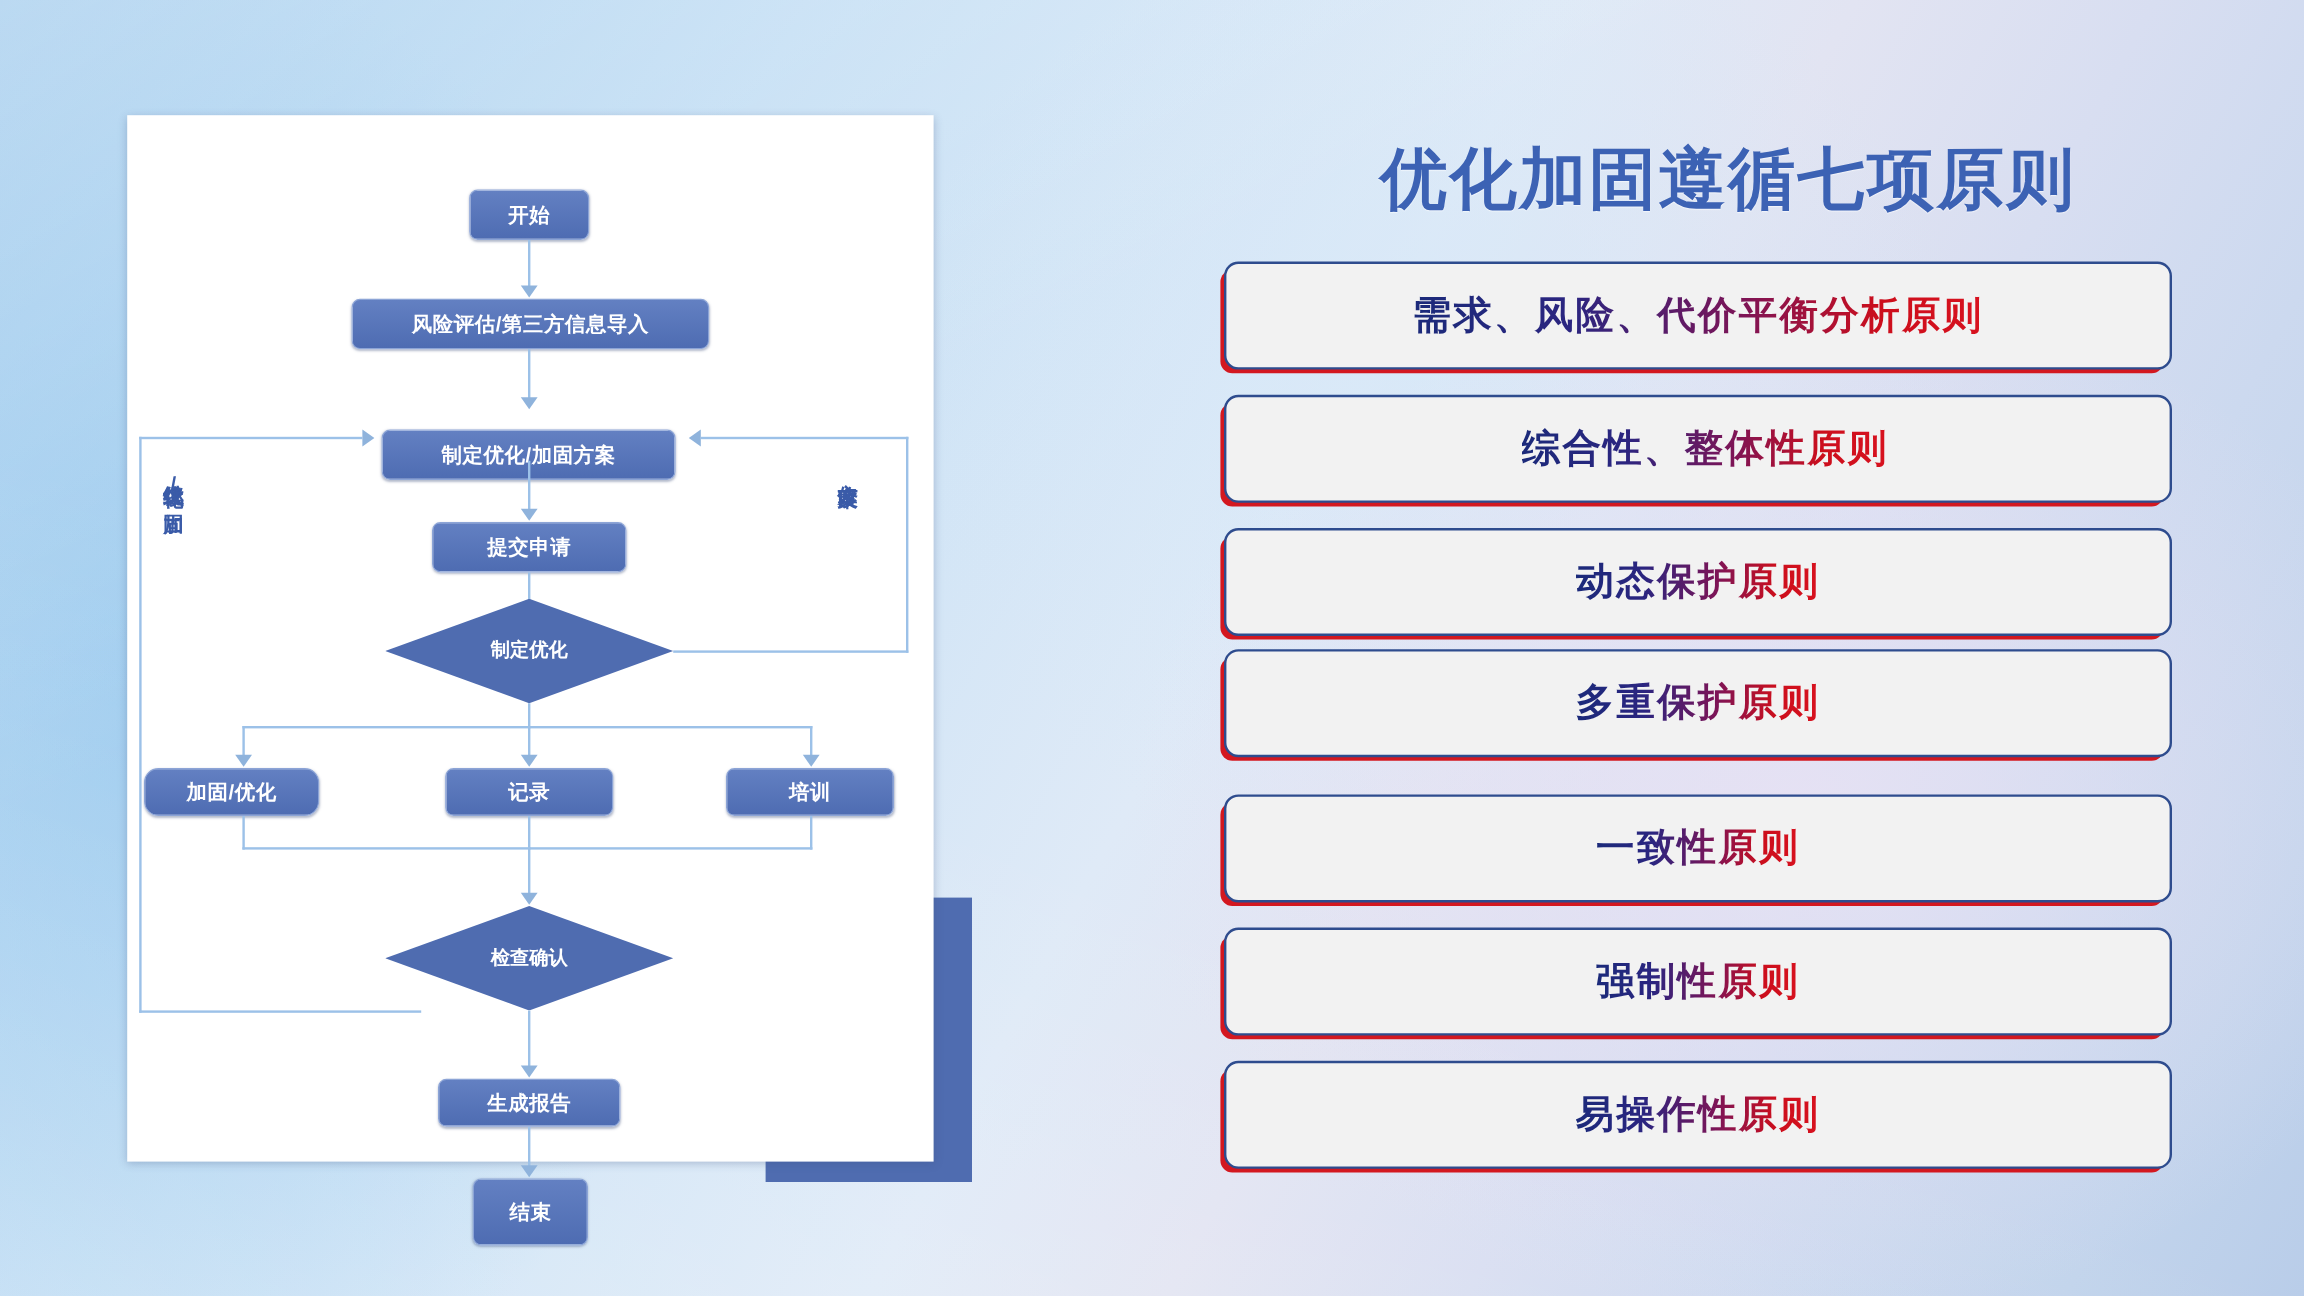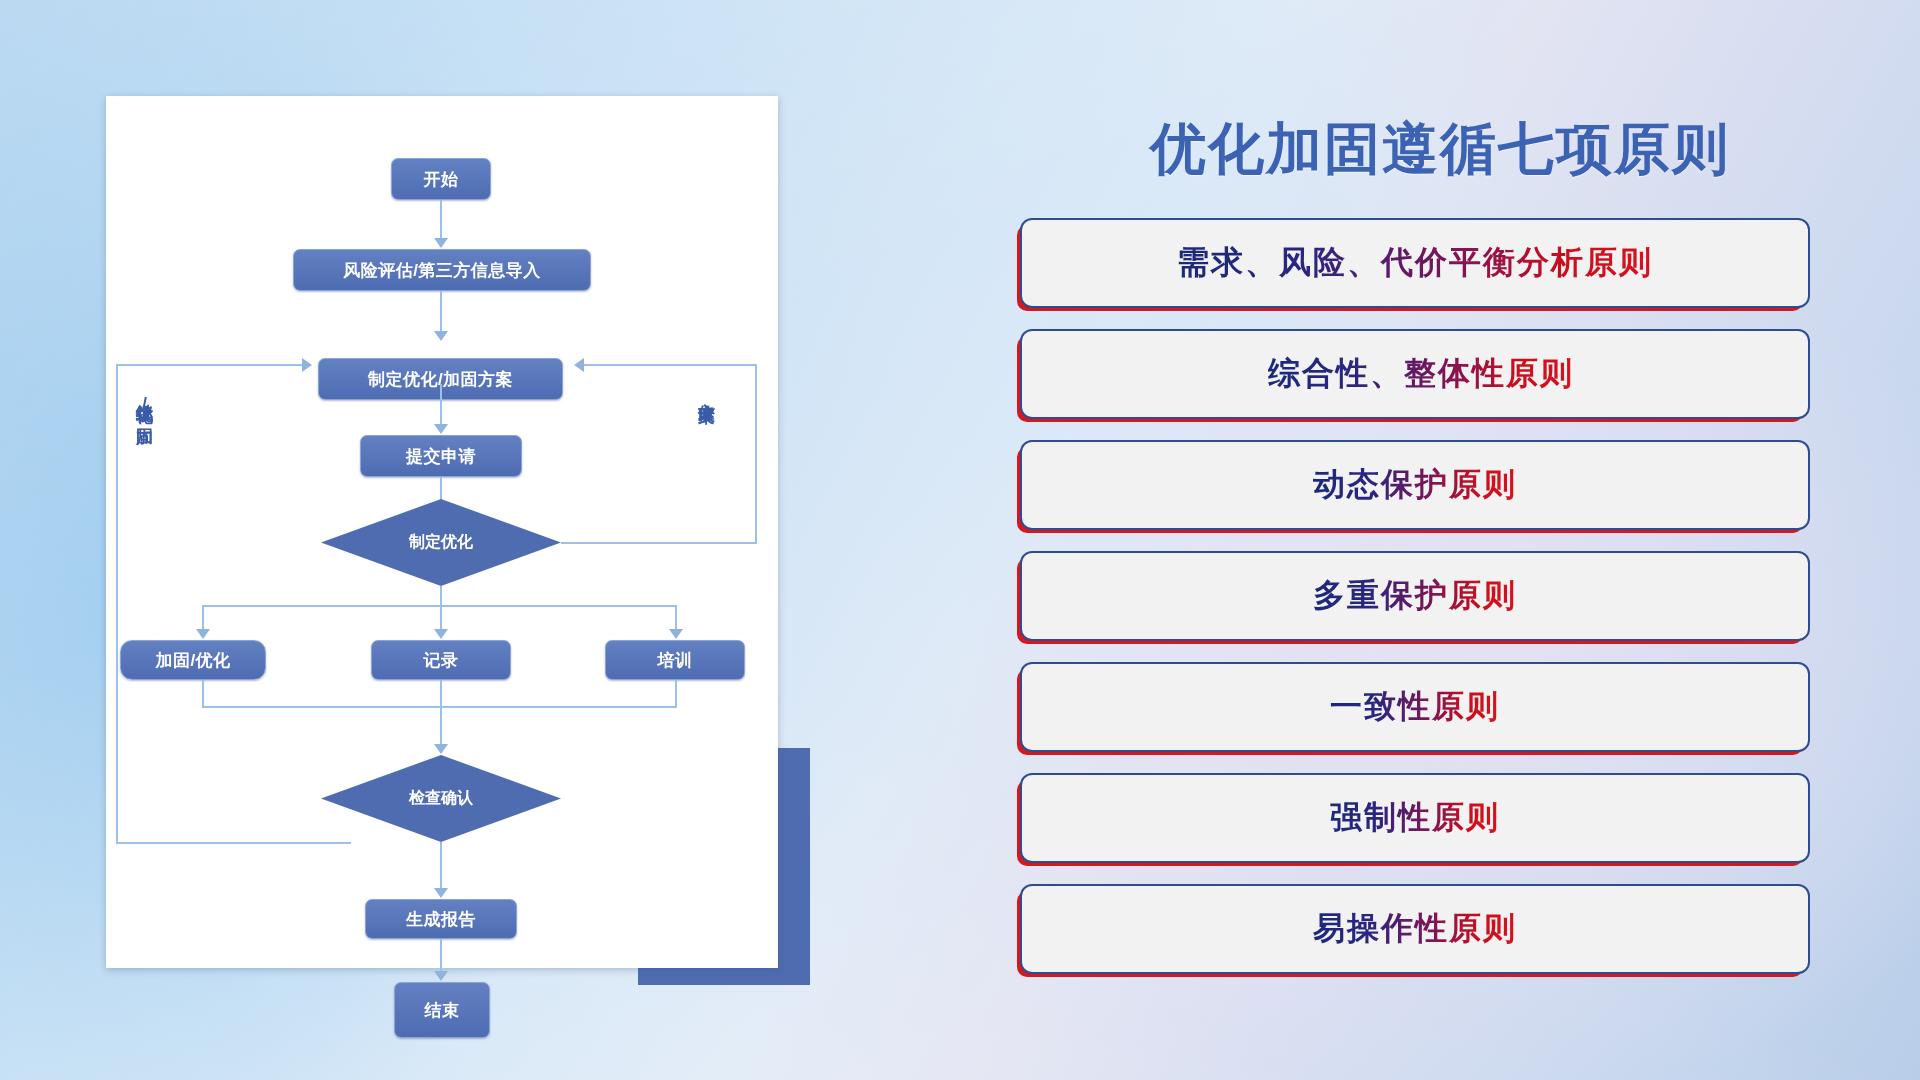--- a/index.html
+++ b/index.html
@@ -276,21 +276,21 @@
     </div>
 
     <div class="principle" style="top:233px;padding-left:12px;">
       <span class="principle-text">综合性、整体性原则</span>
     </div>
 
     <div class="principle" style="top:344px;">
       <span class="principle-text">动态保护原则</span>
     </div>
 
-    <div class="principle" style="top:455px;justify-content:center;">
+    <div class="principle" style="top:445px;justify-content:center;">
       <span class="principle-text">多重保护原则</span>
     </div>
 
     <div class="principle" style="top:566px;">
       <span class="principle-text">一致性原则</span>
     </div>
 
     <div class="principle" style="top:677px;">
       <span class="principle-text">强制性原则</span>
     </div>

